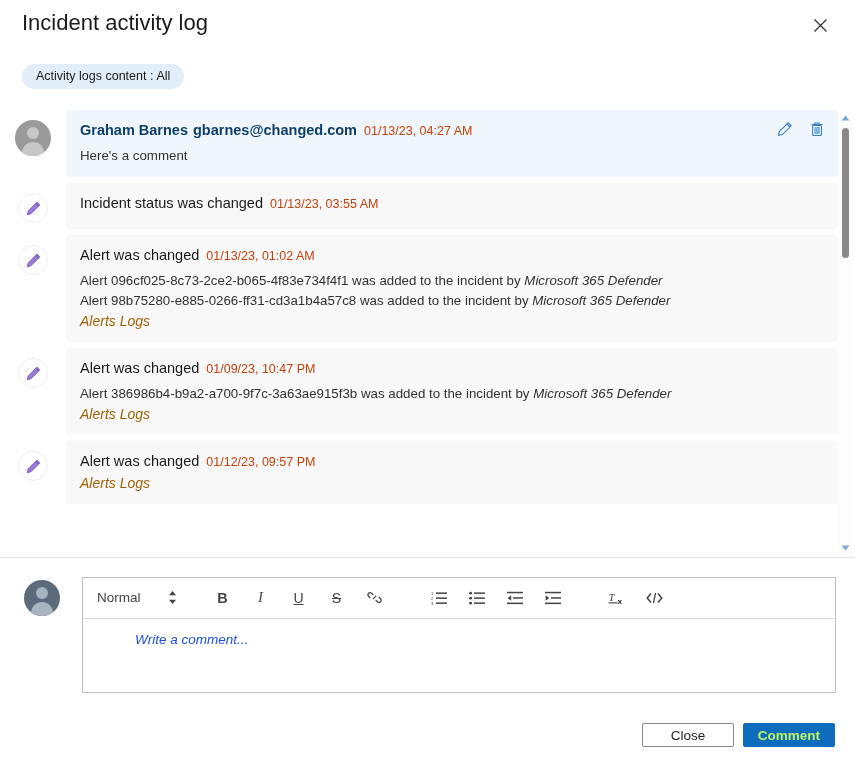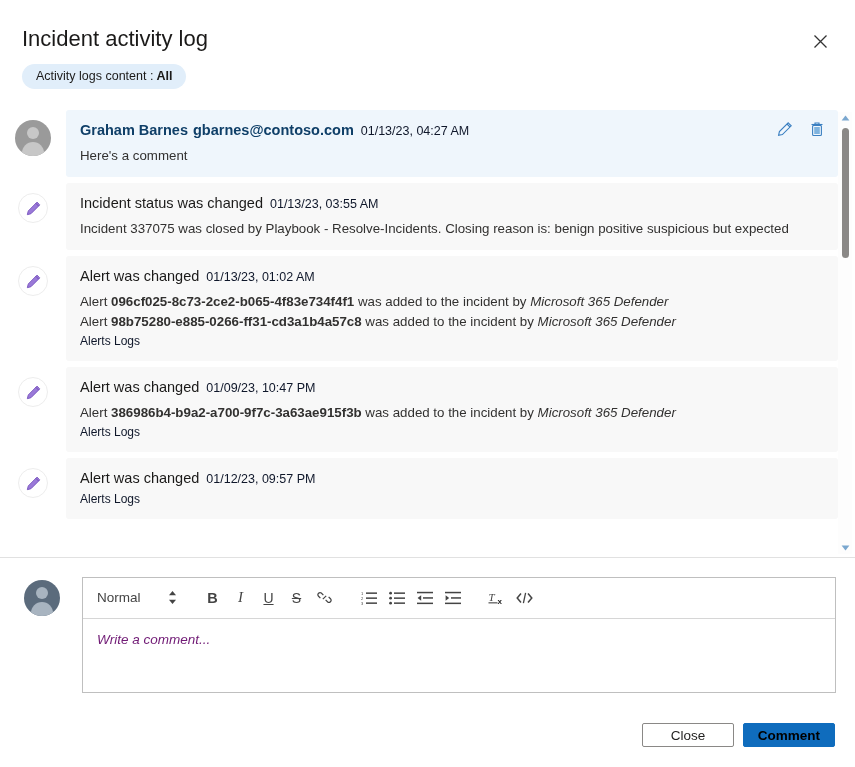--- a/index.html
+++ b/index.html
@@ -6,41 +6,41 @@
   html, body {
     margin: 0; padding: 0;
     width: 855px; height: 767px;
     background: #ffffff;
     font-family: "Liberation Sans", sans-serif;
     overflow: hidden;
   }
   .panel { position: relative; width: 855px; height: 767px; background:#fff; }
 
   
-  .hdr { position:absolute; left:0; top:16px; width:855px; height:52px;text-decoration:underline; }
+  .hdr { position:absolute; left:0; top:0; width:855px; height:52px;text-decoration:underline; }
   .hdr-title {
     position:absolute; left:22px; top:10px;
     font-size:22px; color:#1b1a19; font-weight:400; letter-spacing:0;
   }
   .close-btn {
     position:absolute; right:24px; top:14px;
     width:22px; height:22px; display:flex; align-items:center; justify-content:center;
     cursor:pointer; background:none; border:none; padding:0;
   }
   .close-btn svg { display:block; }
 
   
   .filter-row { position:absolute; left:22px; top:64px; }
   .pill {
     display:inline-flex; align-items:center;
     background:#e1eefa; color:#1b1a19;
     border-radius:13px; padding:5px 14px 6px 14px;
     font-size:12.5px; line-height:14px; cursor:pointer; border:none;
   }
-  .pill .pill-bold { font-weight:700; margin-left:3px; }
+  .pill .pill-bold { font-weight:400; margin-left:3px; }
 
   
   .log-scroll {
     position:absolute; left:0; top:110px; width:855px; height:446px;
     overflow:hidden;
   }
   .log-inner { position:relative; width:838px; padding:0 0 0 0; }
 
   .entry { position:relative; display:flex; margin:0 0 6px 0; }
   .entry-icon-col { width:66px; flex:0 0 66px; display:flex; justify-content:center; padding-top:10px; }
@@ -68,27 +68,27 @@
     flex:0 0 30px;
   }
 
   .entry-body { flex:1 1 auto; border-radius:3px; padding:10px 14px 12px 14px; position:relative; min-height:46px; }
   .entry-body.comment { background:#eff6fc; }
   .entry-body.activity { background:#f8f8f8; }
 
   .ln1 { line-height:19px; white-space:nowrap; }
   .who { font-size:14.5px; font-weight:600; color:#0f3f68; }
   .email { font-size:14.5px; font-weight:600; color:#0f3f68; margin-left:5px; }
-  .ts { font-size:12.5px; color:#0f172a; margin-left:7px; }
+  .ts { font-size:12.5px; color:#c2410c; margin-left:7px; }
   .act-title { font-size:14.5px; font-weight:400; color:#1b1a19; }
 
   .ln2 { margin-top:5px; font-size:13.3px; color:#323130; line-height:19px; }
-  .ln2 b { font-weight:700;text-align:right; }
+  .ln2 b { font-weight:400;text-align:right; }
   .ln2 i { font-style:italic; }
-  .alerts-link { display:inline-block; margin-top:3px; font-size:12px; color:#0f172a; text-decoration:none; cursor:pointer; }
+  .alerts-link { display:inline-block; margin-top:3px; font-size:14px; color:#a16207; text-decoration:none; cursor:pointer;font-style:italic; }
 
   .row-actions { position:absolute; right:12px; top:10px; display:flex; gap:14px; }
   .icon-btn { width:18px; height:18px; display:flex; align-items:center; justify-content:center; cursor:pointer; background:none; border:none; padding:0; }
 
   
   .vscroll { position:absolute; right:3px; top:112px; width:14px; height:442px; background:#fdfdfd; }
   .vs-arrow { position:absolute; left:0; width:14px; height:12px; display:flex; align-items:center; justify-content:center; cursor:pointer; }
   .vs-arrow.up { top:0; }
   .vs-arrow.down { bottom:0; }
   .vs-track { position:absolute; left:4px; top:14px; bottom:14px; width:7px; }
@@ -96,43 +96,43 @@
 
   
   .divider { position:absolute; left:0; top:557px; width:855px; height:1px; background:#e1e1e1; }
 
   
   .composer { position:absolute; left:24px; top:577px; width:812px; display:flex; }
   .composer .avatar { margin-top:3px; }
   .editor { margin-left:22px; flex:1 1 auto; border:1px solid #bfbfbf; background:#fff; }
   .editor-toolbar {
     height:41px; border-bottom:1px solid #d6d6d6;
-    display:flex; align-items:center; padding:0 6px 1px 14px; gap:2px;
+    display:flex; align-items:center; padding:0 6px 1px 14px; gap:12px;
   }
   .tb-select {
     display:flex; align-items:center; gap:26px; cursor:pointer;
     font-size:13.5px; color:#444; margin-right:20px;
   }
   .tb-btn {
     width:26px; height:26px; display:flex; align-items:center; justify-content:center;
     cursor:pointer; background:none; border:none; padding:0; color:#444;
   }
   .tb-gap { width:14px; }
   .editor-area { height:73px; padding:11px 14px; }
-  .ph { font-size:13.5px; font-style:italic; color:#701a75; }
+  .ph { font-size:13.5px; font-style:italic; color:#1d4ed8;margin-left:38px; }
 
   
   .footer { position:absolute; right:20px; top:723px; display:flex; gap:9px; }
   .btn {
     height:24px; min-width:92px; font-size:13.5px; cursor:pointer;
     display:flex; align-items:center; justify-content:center;
     border-radius:2px; padding:0 12px;
   }
   .btn-secondary { background:#fff; border:1px solid #8a8886; color:#201f1e; }
-  .btn-primary { background:#0f6cbd; border:1px solid #0f6cbd; color:#000000; font-weight:700; }
+  .btn-primary { background:#0f6cbd; border:1px solid #0f6cbd; color:#bef264; font-weight:700; }
 </style>
 </head>
 <body>
 
 <div class="panel">
 
   <div class="hdr">
     <div class="hdr-title">Incident activity log</div>
     <button class="close-btn">
       <svg width="15" height="15" viewBox="0 0 15 15">
@@ -150,21 +150,21 @@
 
   <div class="log-scroll">
     <div class="log-inner">
 
       <div class="entry">
         <div class="entry-icon-col">
           <div class="avatar"></div>
         </div>
         <div class="entry-body comment">
           <div class="ln1">
-            <span class="who">Graham Barnes</span><span class="email">gbarnes@contoso.com</span><span class="ts">01/13/23, 04:27 AM</span>
+            <span class="who">Graham Barnes</span><span class="email">gbarnes@changed.com</span><span class="ts">01/13/23, 04:27 AM</span>
           </div>
           <div class="ln2">Here's a comment</div>
           <div class="row-actions">
             <button class="icon-btn">
               <svg width="16" height="16" viewBox="0 0 16 16">
                 <path d="M11.2 1.8 L14.2 4.8 L5.4 13.6 L1.6 14.4 L2.4 10.6 Z" fill="none" stroke="#3a7fc1" stroke-width="1.1"></path>
                 <path d="M10 3 L13 6" stroke="#3a7fc1" stroke-width="1.1"></path>
               </svg>
             </button>
             <button class="icon-btn">
@@ -185,21 +185,20 @@
             <svg width="17" height="17" viewBox="0 0 16 16">
               <path d="M11.3 2.0 L13.9 4.6 L5.6 12.9 L2.2 13.8 L3.1 10.3 Z" fill="#9a79d8" stroke="#7a56c0" stroke-width="0.9"></path>
               <path d="M10.2 3.1 L12.8 5.7" stroke="#6f4cb5" stroke-width="0.9"></path>
             </svg>
           </div>
         </div>
         <div class="entry-body activity">
           <div class="ln1">
             <span class="act-title">Incident status was changed</span><span class="ts">01/13/23, 03:55 AM</span>
           </div>
-          <div class="ln2">Incident 337075 was closed by Playbook - Resolve-Incidents. Closing reason is: benign positive suspicious but expected</div>
         </div>
       </div>
 
       <div class="entry">
         <div class="entry-icon-col">
           <div class="pencil-badge">
             <svg width="17" height="17" viewBox="0 0 16 16">
               <path d="M11.3 2.0 L13.9 4.6 L5.6 12.9 L2.2 13.8 L3.1 10.3 Z" fill="#9a79d8" stroke="#7a56c0" stroke-width="0.9"></path>
               <path d="M10.2 3.1 L12.8 5.7" stroke="#6f4cb5" stroke-width="0.9"></path>
             </svg>

